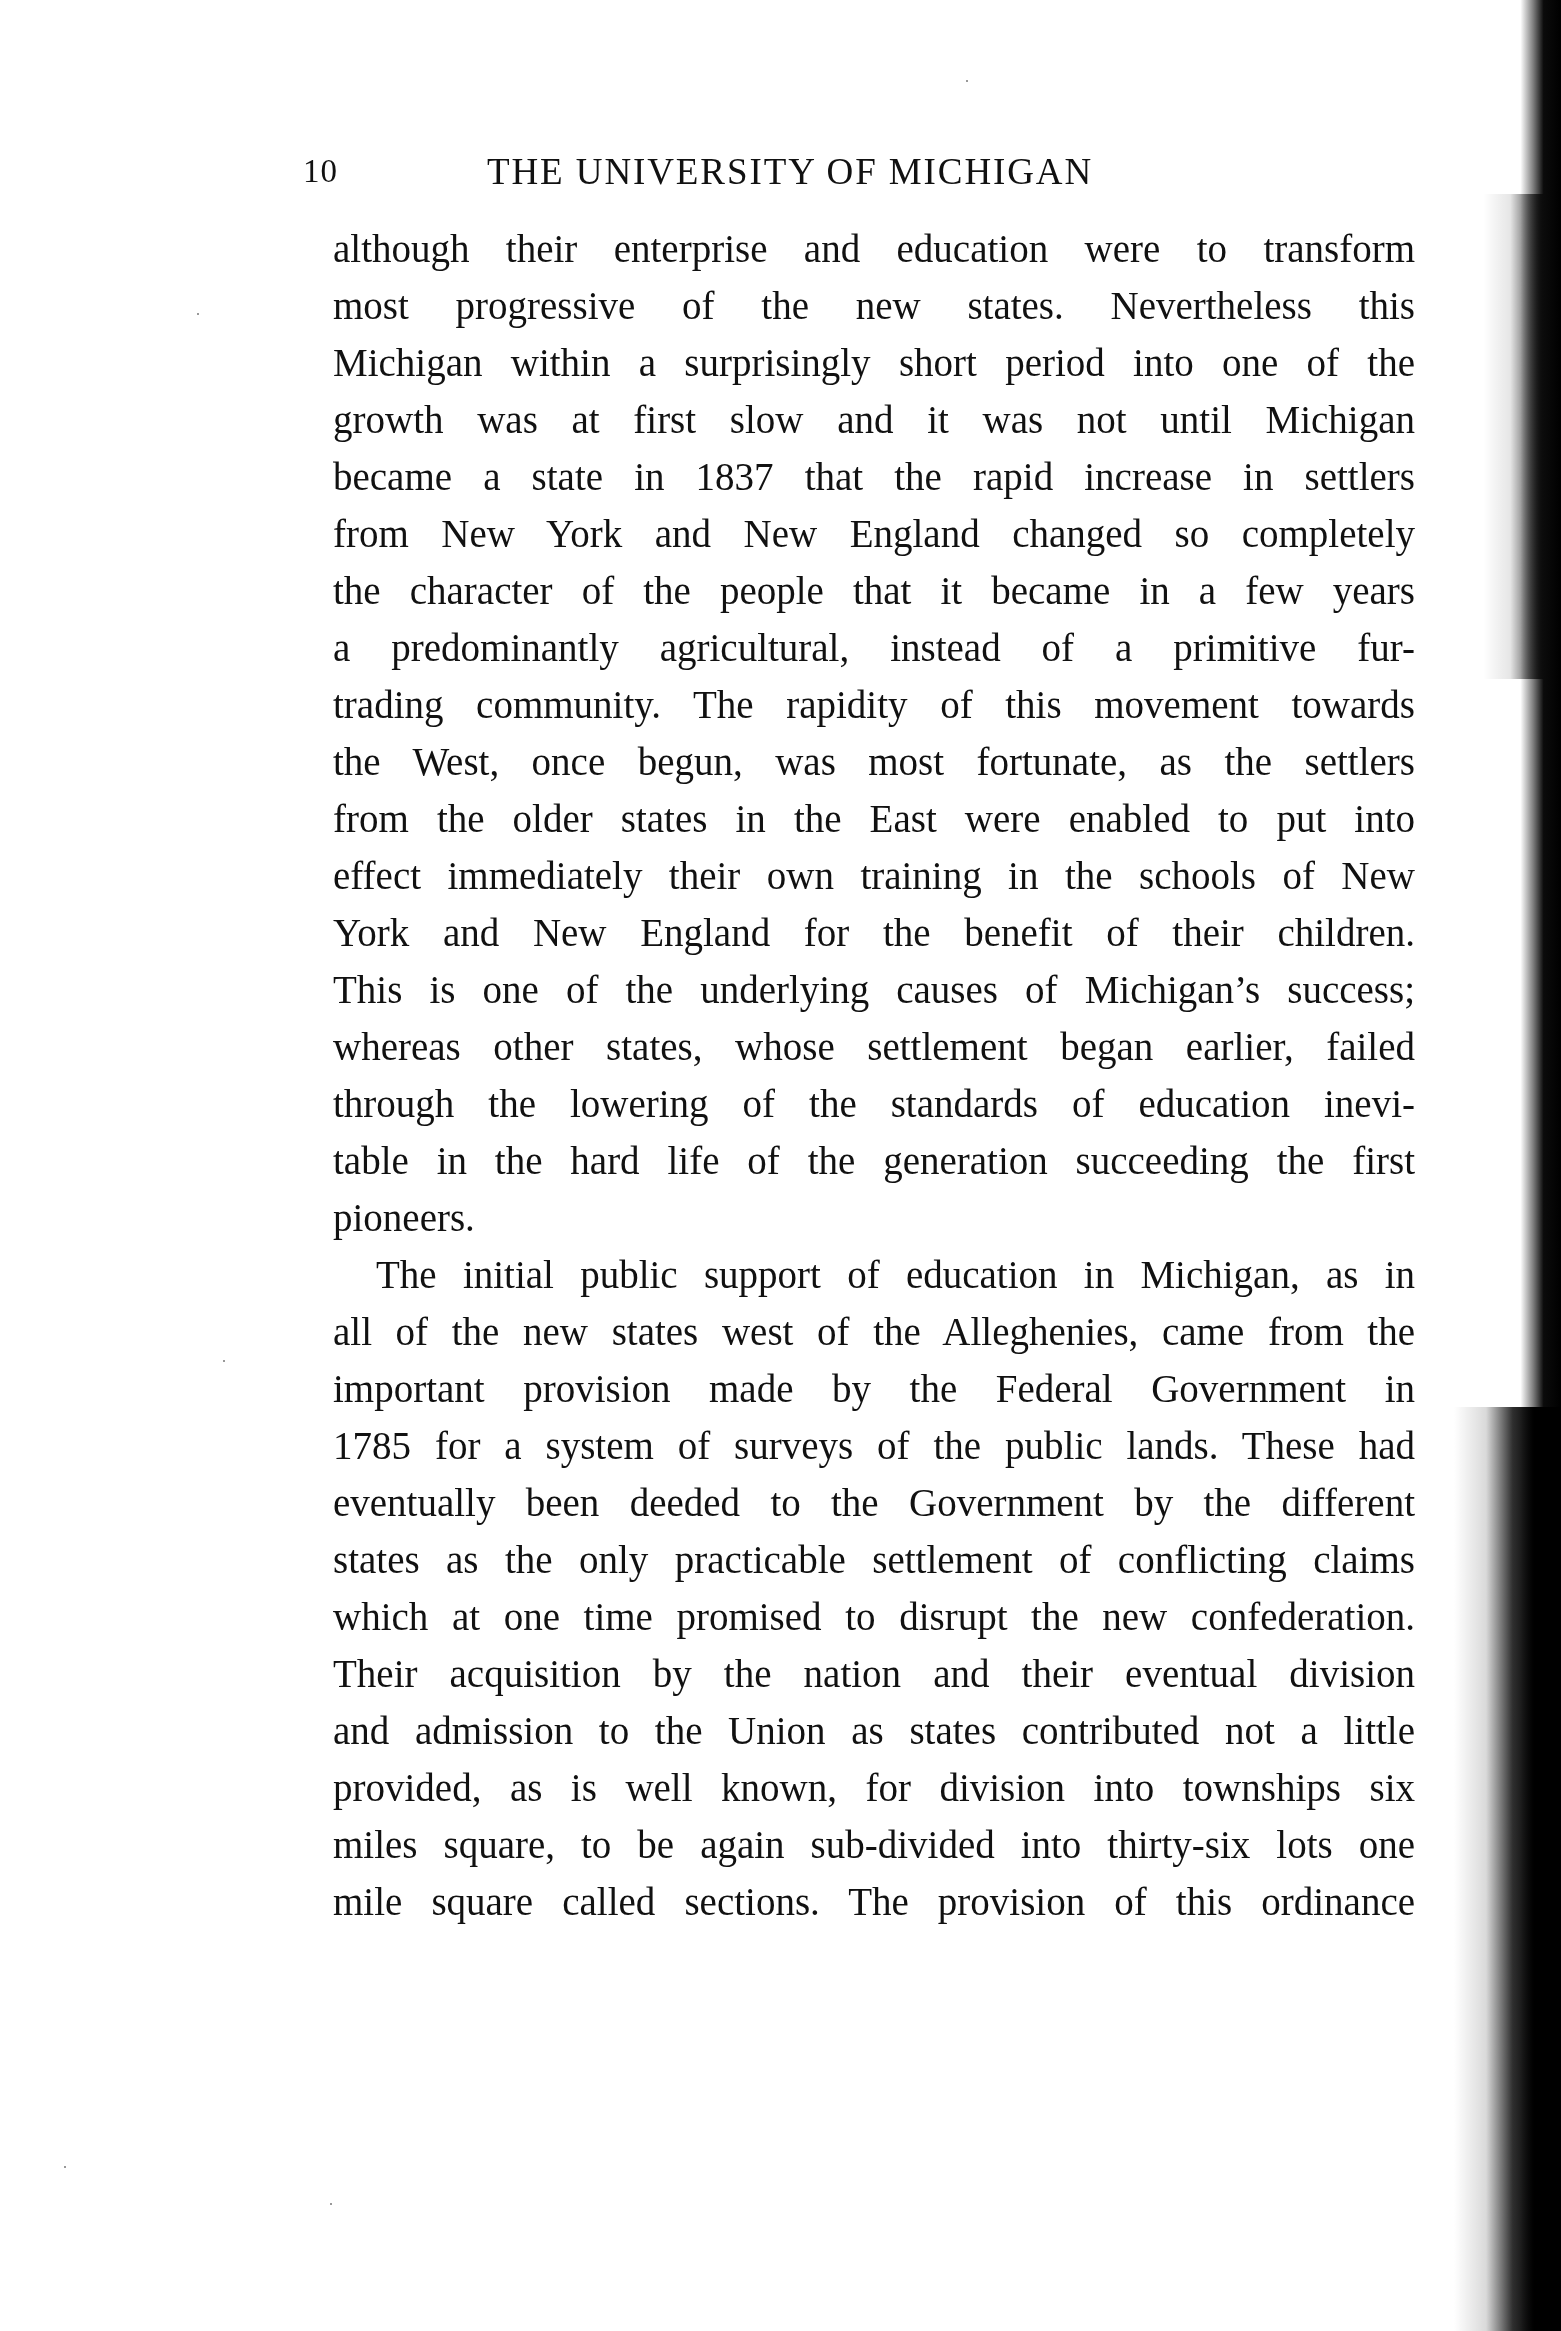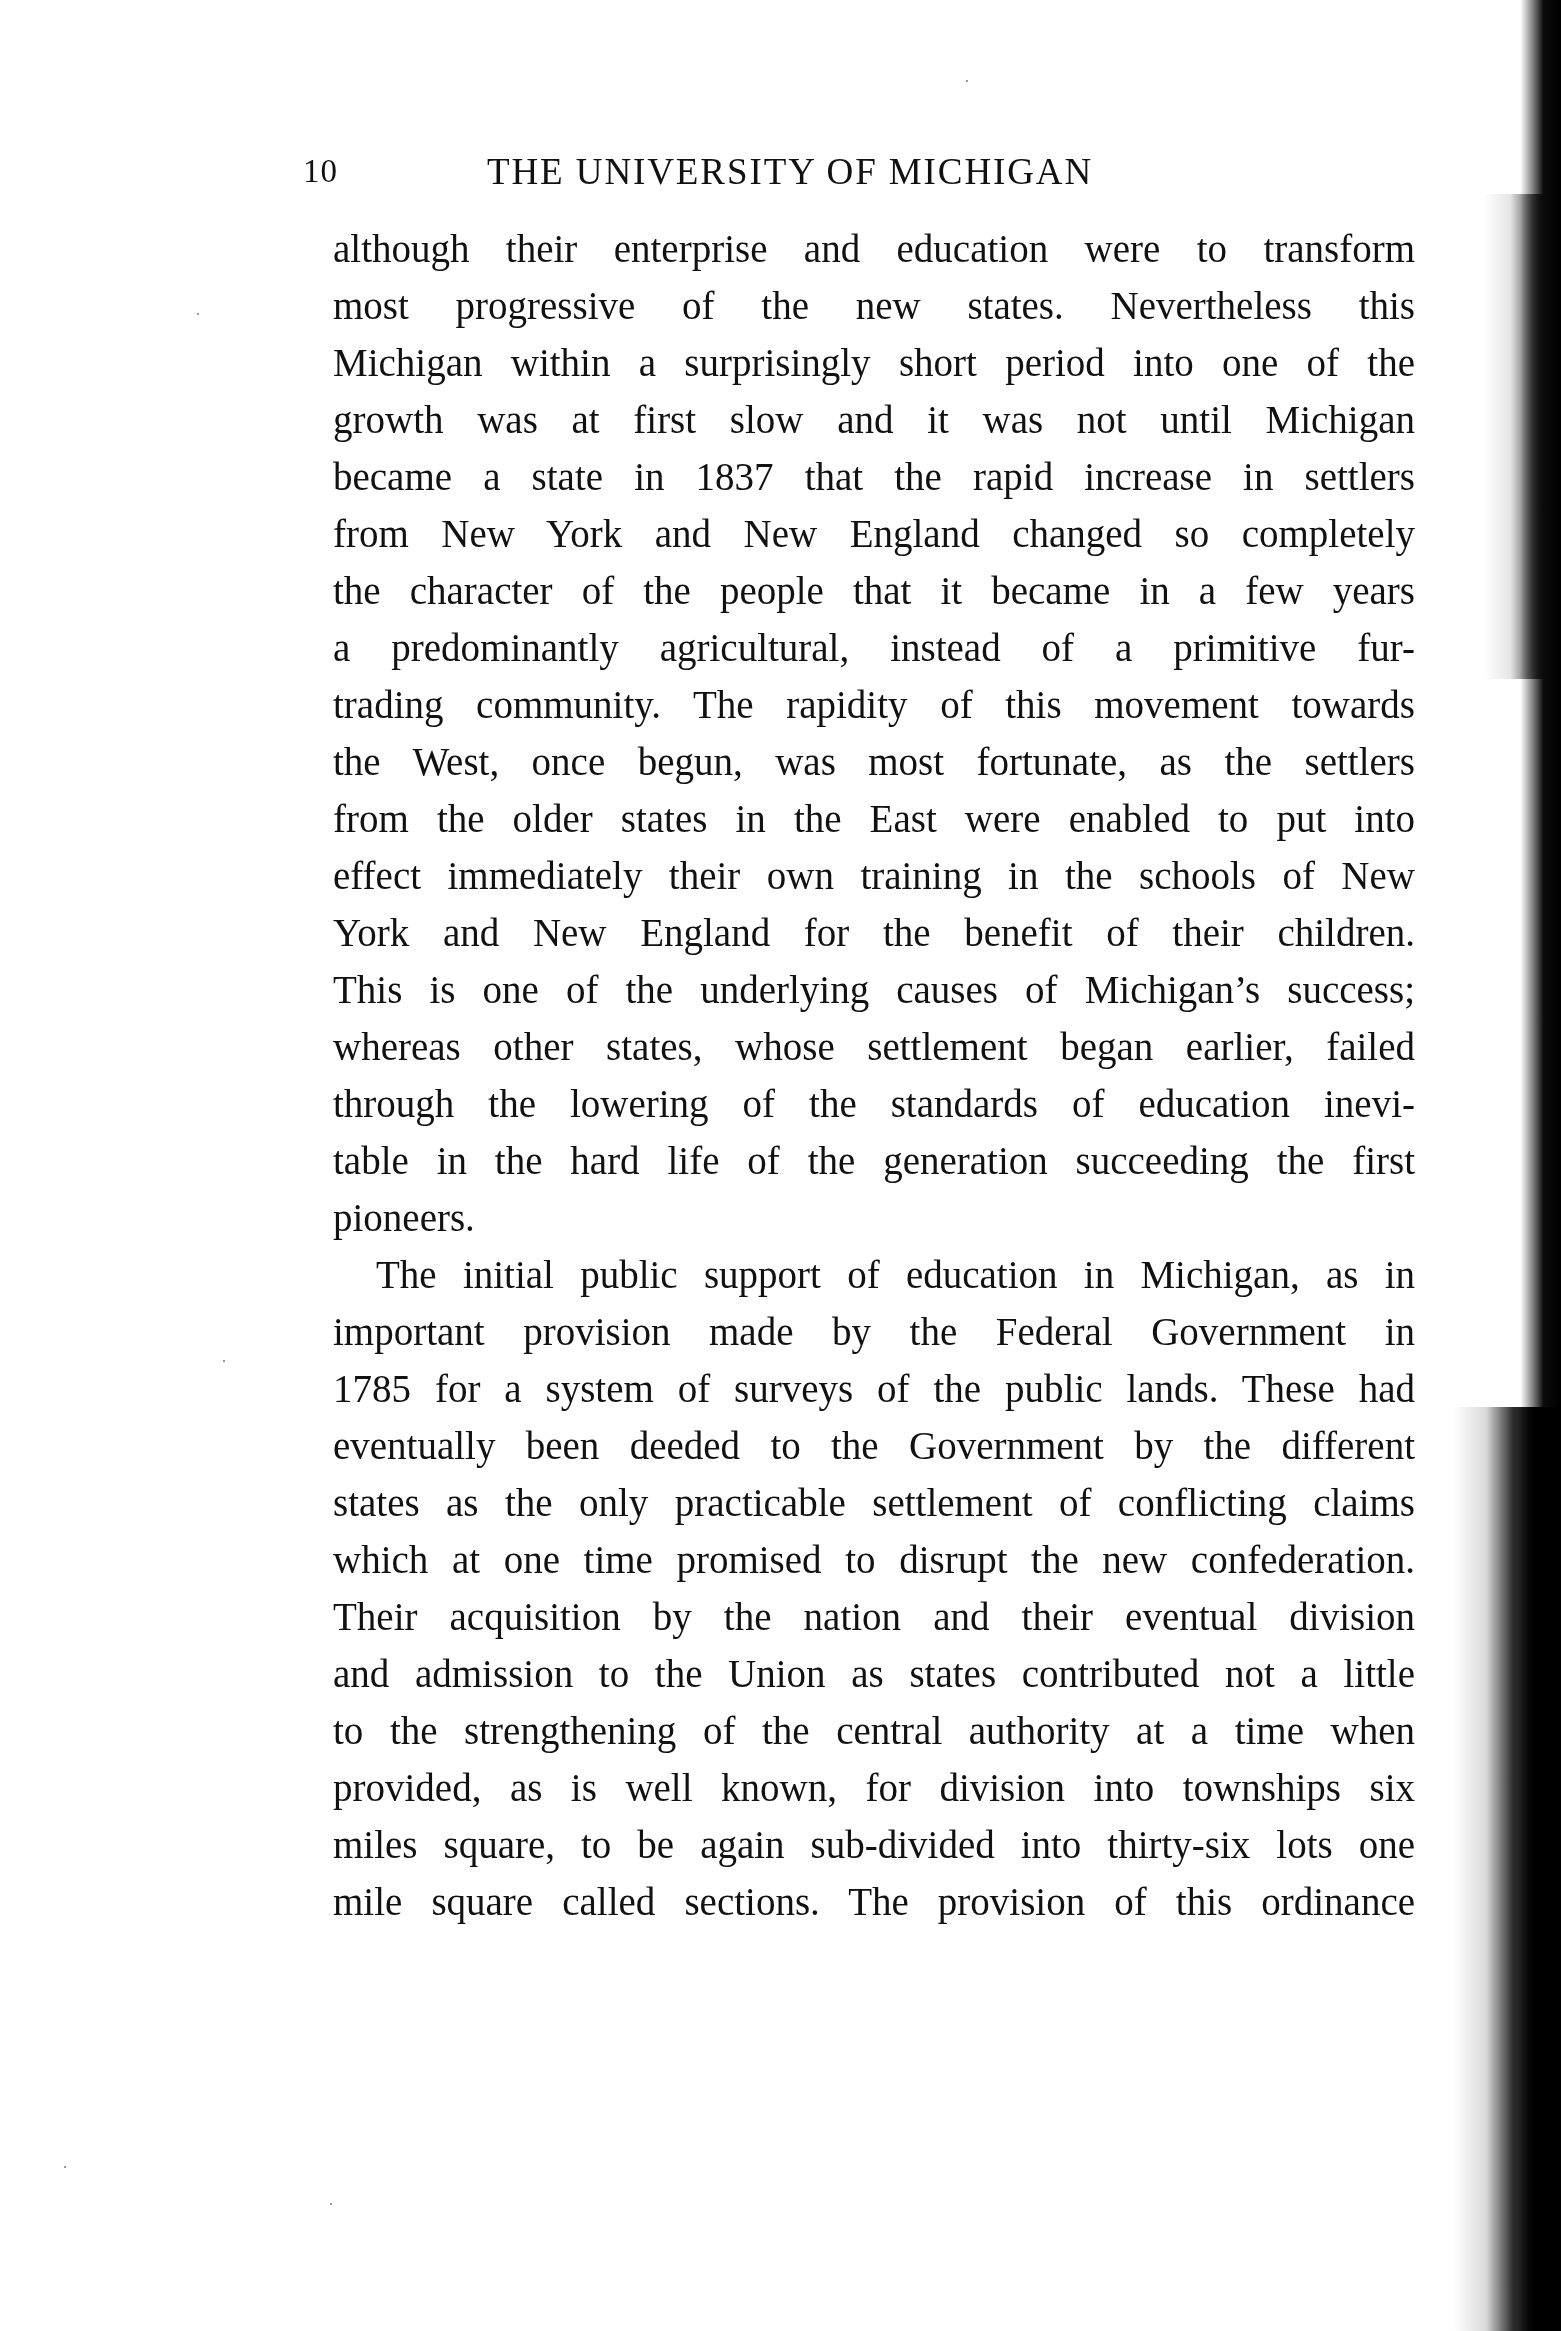--- a/index.html
+++ b/index.html
@@ -118,28 +118,28 @@
     <span class="line">effect immediately their own training in the schools of New</span>
     <span class="line">York and New England for the benefit of their children.</span>
     <span class="line">This is one of the underlying causes of Michigan’s success;</span>
     <span class="line">whereas other states, whose settlement began earlier, failed</span>
     <span class="line">through the lowering of the standards of education inevi-</span>
     <span class="line">table in the hard life of the generation succeeding the first</span>
     <span class="line last">pioneers.</span>
   </div>
   <div>
     <span class="line indent">The initial public support of education in Michigan, as in</span>
+    <span class="line">all of the new states west of the Alleghenies, came from the</span>
     <span class="line">important provision made by the Federal Government in</span>
     <span class="line">1785 for a system of surveys of the public lands.  These had</span>
     <span class="line">eventually been deeded to the Government by the different</span>
     <span class="line">states as the only practicable settlement of conflicting claims</span>
     <span class="line">which at one time promised to disrupt the new confederation.</span>
     <span class="line">Their acquisition by the nation and their eventual division</span>
     <span class="line">and admission to the Union as states contributed not a little</span>
-    <span class="line">to the strengthening of the central authority at a time when</span>
     <span class="line">provided, as is well known, for division into townships six</span>
     <span class="line">miles square, to be again sub-divided into thirty-six lots one</span>
     <span class="line">mile square called sections.  The provision of this ordinance</span>
   </div>
 </div>
 
 <div class="edge-mid"></div>
 <div class="edge"></div>
 <div class="edge-lower"></div>
 

